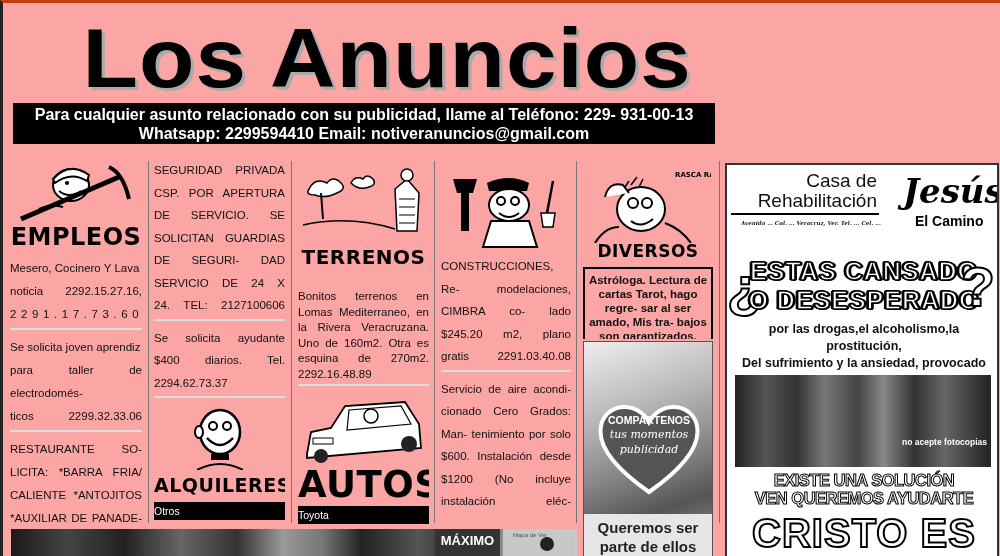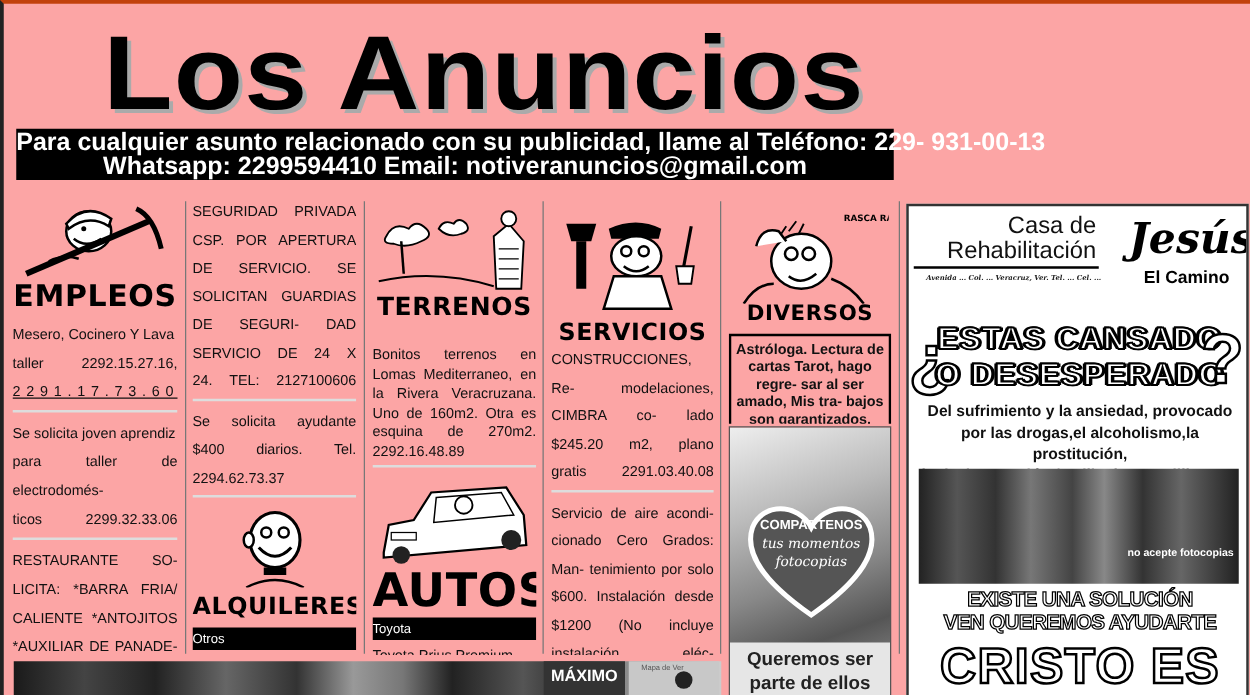--- a/index.html
+++ b/index.html
@@ -3,39 +3,39 @@
 <meta charset="utf-8">
 <style>
   * { box-sizing: border-box; margin: 0; padding: 0; }
   html, body { width: 1000px; height: 556px; overflow: hidden; background: #fff; }
   body { font-family: "Liberation Sans", sans-serif; color: #111; position: relative; }
 
   .page { position: absolute; left: 0; top: 0; width: 1000px; height: 556px; background: #fca5a5; border-top: 3px solid #c2410c; border-left: 3px solid #222; }
 
   
   .logo { position: absolute; left: 44px; top: 12px; width: 630px; height: 86px; font-family: "Liberation Sans", sans-serif; font-weight: 900; font-size: 84px; letter-spacing: 1px; line-height: 86px; color: #000; text-align: center; text-shadow: 3px 3px 0 #aaa; transform: scaleX(1.08); transform-origin: left center; font-stretch: condensed; }
-  .contact-bar { position: absolute; left: 10px; top: 100px; width: 702px; height: 41px; background: #000; color: #fff; text-align: center; font-weight: bold; font-size: 20px; line-height: 19px; padding-top: 2px; }
+  .contact-bar { position: absolute; left: 10px; top: 100px; width: 702px; height: 41px; background: #000; color: #fff; text-align: center; font-weight: bold; font-size: 16px; line-height: 19px; padding-top: 2px; }
   .contact-bar div { white-space: nowrap; }
 
   .notiver { position: absolute; left: 722px; top: 8px; width: 272px; height: 118px; background: #000; color: #fff; text-align: center; }
   .notiver .slogan { font-size: 16px; font-weight: bold; margin-top: 6px; letter-spacing: -0.3px; }
   .notiver .brand { font-size: 54px; font-weight: 900; line-height: 66px; margin-top: 4px; letter-spacing: 1px; transform: scaleX(0.92); }
   .date { position: absolute; left: 722px; top: 130px; width: 272px; text-align: center; font-weight: bold; font-size: 12.5px; color: #111; }
 
   
   .col { position: absolute; top: 156px; height: 365px; overflow: hidden; }
   .col-divider { position: absolute; top: 158px; width: 1px; height: 362px; background: #777; }
 
   .section-head { font-family: "DejaVu Sans", sans-serif; font-weight: 900; color: #000; text-align: center; letter-spacing: 0.5px; }
   .art { position: relative; margin: 0 auto; }
 
   .ad-text { font-size: 11.5px; line-height: 19px; color: #111; text-align: justify; }
   .ad-text.tall { line-height: 23px; }
   .ad-sep { border-bottom: 2px solid #ddd; margin: 2px 0 6px 0; }
-  .spaced { letter-spacing: 4.6px; text-decoration: underline; }
+  .spaced { letter-spacing: 4.6px; }
 
   .cat-bar { background: #000; color: #fff; font-size: 10.5px; height: 18px; line-height: 18px; margin: 6px 0 4px 0; }
 
   .boxed { border: 2px solid #000; font-weight: bold; text-align: center; font-size: 11.5px; line-height: 14px; padding: 4px 2px; }
 
   .photo-strip { position: absolute; left: 8px; top: 526px; width: 566px; height: 30px; background: linear-gradient(90deg, #1a1a1a 0%, #444 10%, #222 20%, #666 30%, #333 40%, #999 48%, #777 55%, #222 62%, #555 72%, #333 78%, #888 86%, #ccc 100%); }
   .maximo { position: absolute; left: 432px; top: 526px; width: 65px; height: 30px; background: #333; color: #fff; font-weight: bold; font-size: 13px; text-align: center; line-height: 24px; }
   .mapbox { position: absolute; left: 500px; top: 526px; width: 72px; height: 30px; background: #c8c8c8; }
   .mapbox span { position: absolute; left: 10px; top: 3px; font-size: 6px; color: #555; }
   .mapdot { position: absolute; left: 37px; top: 8px; width: 14px; height: 14px; border-radius: 50%; background: #222; }
@@ -90,21 +90,21 @@
       <path d="M48 32 Q58 40 70 32" fill="none" stroke="#000" stroke-width="2"></path>
       <circle cx="56" cy="24" r="2" fill="#000"></circle>
       <line x1="10" y1="60" x2="108" y2="18" stroke="#000" stroke-width="5"></line>
       <path d="M98 8 Q112 14 118 40" fill="none" stroke="#000" stroke-width="4"></path>
       <path d="M28 50 Q40 44 52 48" fill="none" stroke="#000" stroke-width="2"></path>
     </svg>
     <div class="section-head" style="font-size:24px; margin-top:-2px;">EMPLEOS</div>
     <div style="margin-top:6px">
       <div class="ad-text tall">Mesero, Cocinero Y Lava</div>
       <div class="ad-text tall" style="display:flex; justify-content:space-between">
-        <span>taller</span>
+        <span>noticia</span>
         <span>2292.15.27.16,</span>
       </div>
       <div class="ad-text tall spaced">2291.17.73.60</div>
     </div>
     <div class="ad-sep"></div>
     <div>
       <div class="ad-text tall">Se solicita joven aprendiz</div>
       <div class="ad-text tall">para taller de electrodomés-</div>
       <div class="ad-text tall" style="display:flex; justify-content:space-between">
         <span>ticos</span>
@@ -147,21 +147,21 @@
   <div class="col" style="left:295px; width:131px;">
     <svg class="art" width="130" height="74" viewBox="0 0 130 74" style="display:block">
       <path d="M10 30 q6 -12 18 -6 q6 -8 14 0 q6 6 -4 10 q-12 6 -22 2 q-10 0 -6 -6z" fill="#fff" stroke="#000" stroke-width="1.5"></path>
       <line x1="22" y1="34" x2="24" y2="60" stroke="#000" stroke-width="2"></line>
       <path d="M52 24 q4 -8 12 -4 q4 -6 10 0 q4 6 -4 8 q-10 4 -18 -4z" fill="#fff" stroke="#000" stroke-width="1.5"></path>
       <path d="M4 66 Q50 56 96 70" fill="none" stroke="#000" stroke-width="1.5"></path>
       <path d="M96 30 L108 20 L120 34 L118 72 L98 72 Z" fill="#fff" stroke="#000" stroke-width="1.5"></path>
       <path d="M100 40 L116 40 M100 48 L116 48 M100 56 L116 56 M100 64 L116 64" stroke="#000" stroke-width="1"></path>
       <circle cx="108" cy="16" r="6" fill="#fff" stroke="#000" stroke-width="1.5"></circle>
     </svg>
-    <div class="section-head" style="font-size:20px; margin-top:0px;">TERRENOS</div>
+    <div class="section-head" style="font-size:20px; margin-top:12px;">TERRENOS</div>
     <div class="ad-text" style="line-height:15.5px; margin-top:20px;">Bonitos terrenos en Lomas Mediterraneo, en la Rivera Veracruzana. Uno de 160m2. Otra es esquina de 270m2. 2292.16.48.89</div>
     <div class="ad-sep"></div>
     <svg class="art" width="126" height="76" viewBox="0 0 126 76" style="display:block; margin-top:8px">
       <path d="M6 60 L10 38 L30 34 L44 12 L104 8 L118 30 L120 54 L6 64 Z" fill="#fff" stroke="#000" stroke-width="1.8"></path>
       <path d="M48 16 L100 12 L110 30 L46 36 Z" fill="#fff" stroke="#000" stroke-width="1.2"></path>
       <circle cx="70" cy="22" r="7" fill="#fff" stroke="#000" stroke-width="1.5"></circle>
       <circle cx="108" cy="50" r="8" fill="#222"></circle>
       <circle cx="20" cy="62" r="7" fill="#222"></circle>
       <rect x="12" y="44" width="20" height="6" fill="#fff" stroke="#000" stroke-width="1"></rect>
     </svg>
@@ -177,21 +177,20 @@
       <rect x="18" y="20" width="8" height="38" fill="#000"></rect>
       <path d="M44 10 Q66 0 86 10 L84 18 L46 18 Z" fill="#000"></path>
       <ellipse cx="66" cy="32" rx="20" ry="16" fill="#fff" stroke="#000" stroke-width="2"></ellipse>
       <circle cx="58" cy="28" r="4" fill="#fff" stroke="#000" stroke-width="2"></circle>
       <circle cx="72" cy="28" r="4" fill="#fff" stroke="#000" stroke-width="2"></circle>
       <path d="M56 40 Q66 48 76 40" fill="#fff" stroke="#000" stroke-width="2"></path>
       <path d="M48 48 L40 74 L94 74 L86 48 Z" fill="#fff" stroke="#000" stroke-width="2"></path>
       <line x1="110" y1="8" x2="104" y2="40" stroke="#000" stroke-width="2.5"></line>
       <path d="M98 40 L112 40 L110 54 L100 54 Z" fill="#fff" stroke="#000" stroke-width="1.5"></path>
     </svg>
-    <div class="section-head" style="font-size:19px;">SERVICIOS</div>
     <div>
       <div class="ad-text" style="line-height:22.5px; text-align-last:justify">CONSTRUCCIONES, Re- modelaciones, CIMBRA co- lado $245.20 m2, plano</div>
       <div class="ad-text" style="line-height:22.5px; display:flex; justify-content:space-between">
         <span>gratis</span>
         <span>2291.03.40.08</span>
       </div>
     </div>
     <div class="ad-sep"></div>
     <div>
       <div class="ad-text" style="line-height:22.5px; text-align-last:justify">Servicio de aire acondi- cionado Cero Grados: Man- tenimiento por solo $600. Instalación desde $1200 (No incluye instalación eléc-</div>
@@ -215,21 +214,21 @@
     <div class="boxed" style="margin-top:6px">Astróloga. Lectura de cartas Tarot, hago regre- sar al ser amado, Mis tra- bajos son garantizados. 2291693660</div>
   </div>
 
   <div class="promo">
     <svg class="heart" viewBox="0 0 106 96">
       <path d="M53 92 C10 62 0 40 6 22 C14 2 42 2 53 22 C64 2 92 2 100 22 C106 40 96 62 53 92 Z" fill="#555" stroke="#fff" stroke-width="4"></path>
     </svg>
     <div class="heart-text">
       <div class="t1">COMPARTENOS</div>
       <div class="t2">tus momentos</div>
-      <div class="t2">fotocopias</div>
+      <div class="t2">publicidad</div>
     </div>
     <div class="promo-foot">
       <div>Queremos ser</div>
       <div>parte de ellos</div>
     </div>
   </div>
 
   <div class="photo-strip"></div>
   <div class="maximo">MÁXIMO</div>
   <div class="mapbox">
@@ -246,22 +245,22 @@
     <div class="addr">Avenida ... Col. ... Veracruz, Ver. Tel. ... Cel. ...</div>
     <div class="jesus">Jesús</div>
     <div class="camino">El Camino</div>
     <div class="q-open">¿</div>
     <div class="big">
       <div>ESTAS CANSADO</div>
       <div>O DESESPERADO</div>
     </div>
     <div class="q-close">?</div>
     <div class="desc">
+      <div>por las drogas,el alcoholismo,la prostitución,</div>
       <div>Del sufrimiento y la ansiedad, provocado</div>
-      <div>por las drogas,el alcoholismo,la prostitución,</div>
       <div>la desintegración familiar,las pandillas,etc.</div>
     </div>
     <div class="photo">
       <span>no acepte fotocopias</span>
     </div>
     <div class="solucion">
       <div>EXISTE UNA SOLUCIÓN</div>
       <div>VEN QUEREMOS AYUDARTE</div>
     </div>
     <div class="cristo">CRISTO ES LA RESPUESTA</div>

